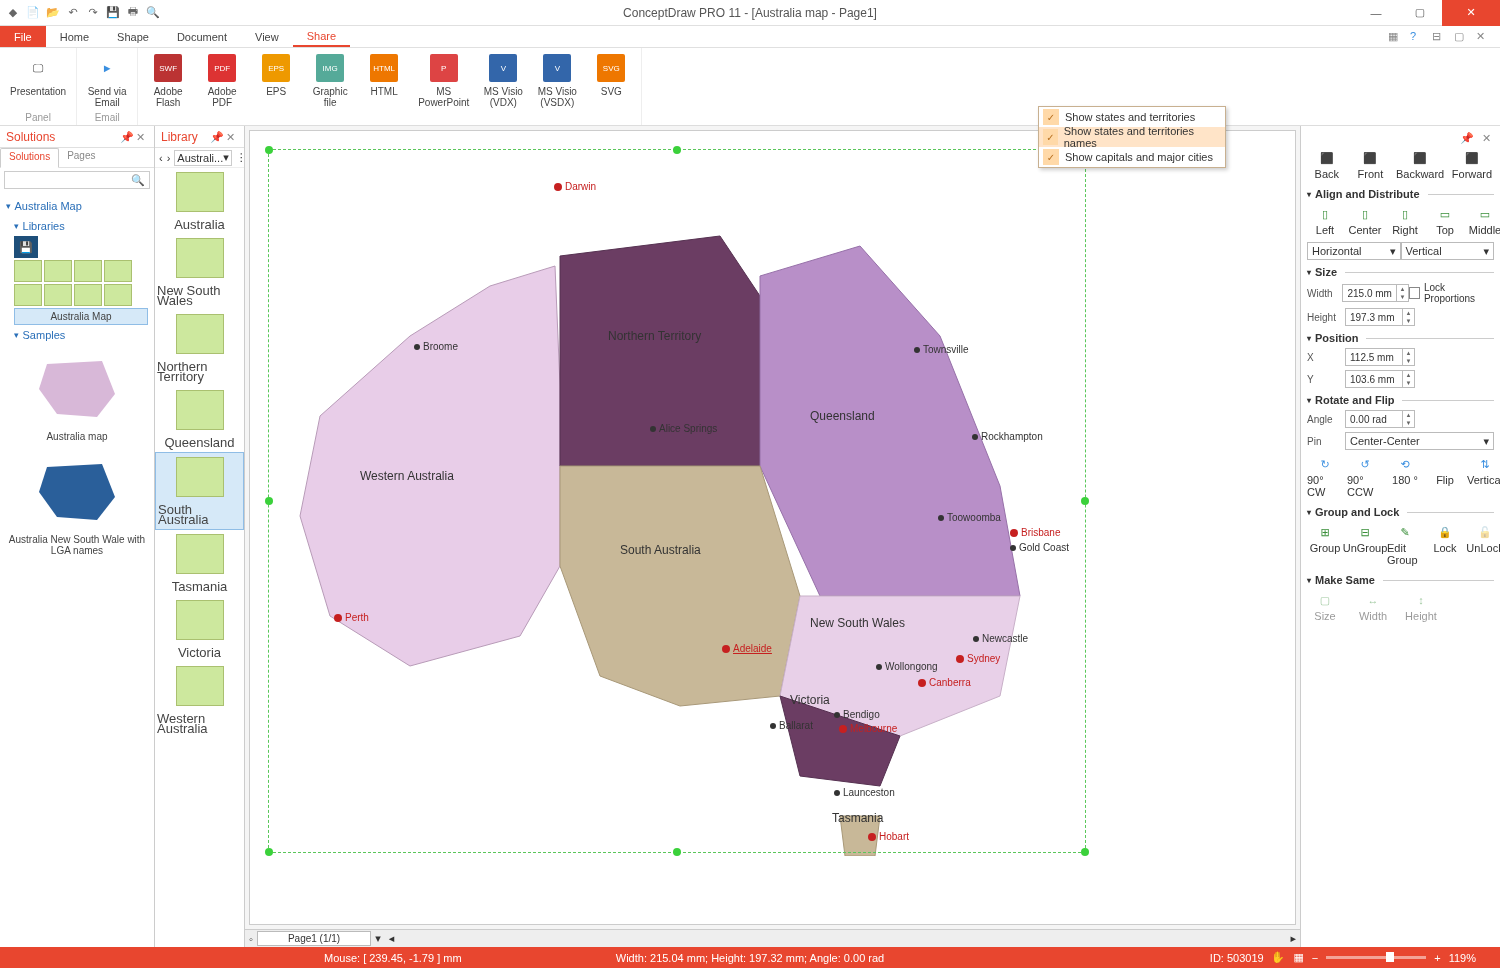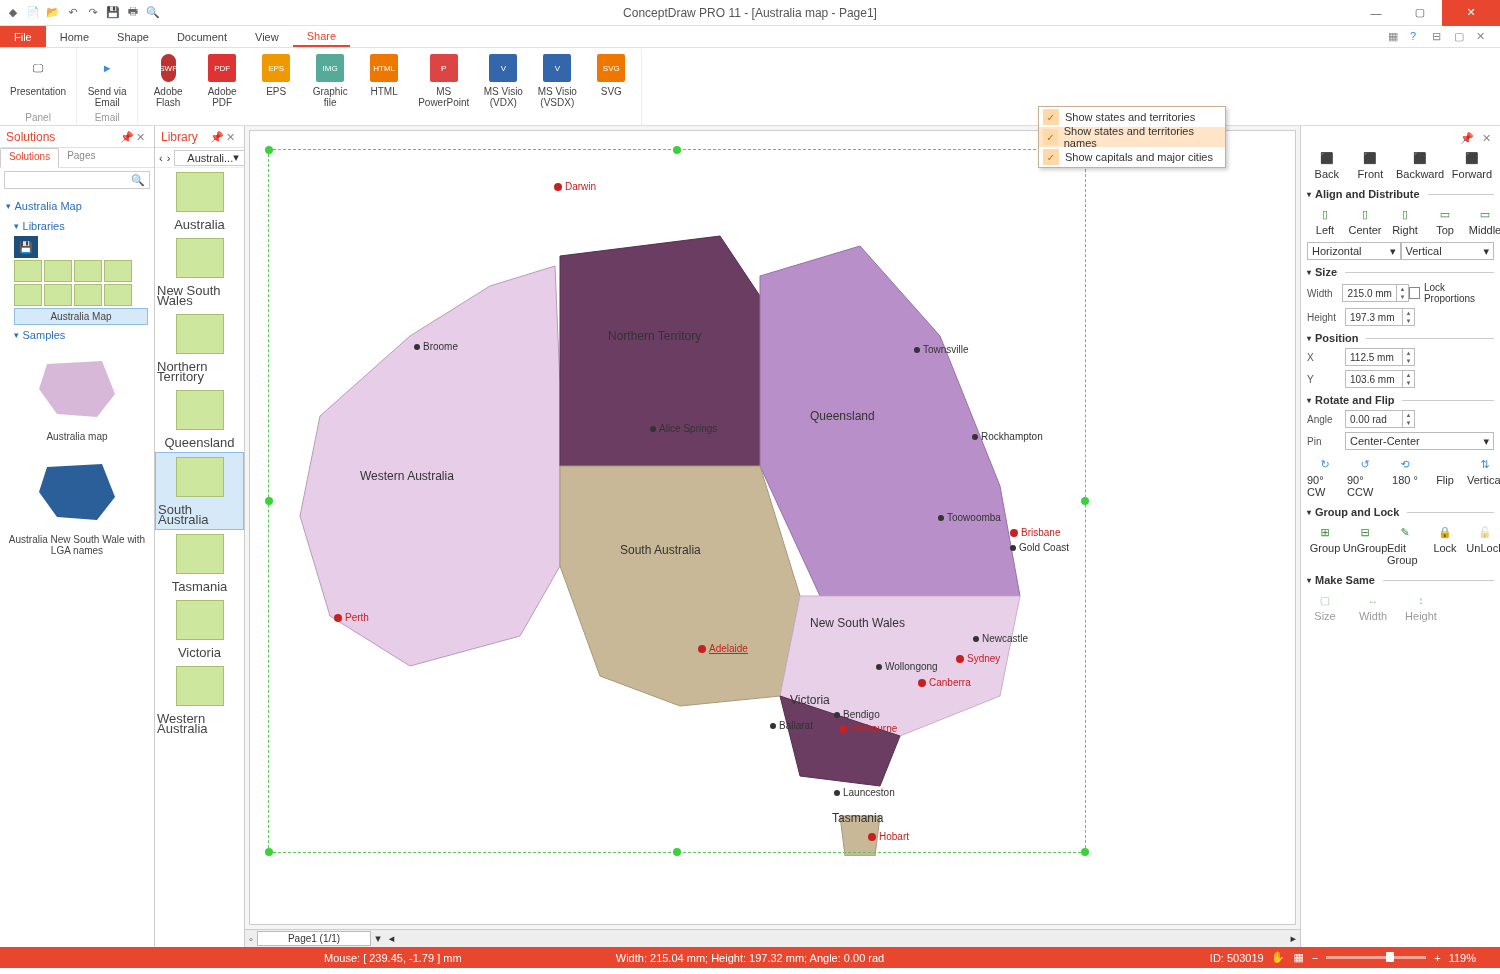--- a/index.html
+++ b/index.html
@@ -39,21 +39,21 @@
 .tree-h{color:#2a6fb8;font-size:11px;padding:4px 0;display:flex;align-items:center;gap:4px}
 .tree-h::before{content:"▾";font-size:9px}
 .lib-strip{display:flex;flex-wrap:wrap;gap:2px;padding:2px 0}
 .lib-chip{width:28px;height:22px;background:#cde89e;border:1px solid #aac070}
 .save-ico{width:24px;height:22px;background:#1e4f7a;display:flex;align-items:center;justify-content:center;color:#fff}
 .sol-item{text-align:center;font-size:10px;color:#444;padding:2px 0 6px}
 .sol-thumb{width:100px;height:78px;margin:4px auto 2px;display:block}
 .sol-sel{background:#d6e9f8;border:1px solid #8fbde6;padding:2px}
 .lib{width:90px}
 .lib-hd2{height:20px;display:flex;align-items:center;padding:0 4px;gap:4px;border-bottom:1px solid #eee}
-.lib-sel{flex:1;height:16px;border:1px solid #ccc;font-size:10px;padding:0 12px;display:flex;align-items:center;justify-content:space-between}
+.lib-sel{flex:1;height:16px;border:1px solid #ccc;font-size:10px;padding:0 2px;display:flex;align-items:center;justify-content:space-between}
 .lib-list{overflow-y:auto;flex:1}
 .lib-item{display:flex;flex-direction:column;align-items:center;padding:4px 2px}
 .lib-item.sel{background:#d6e9f8;border:1px solid #8fbde6}
 .lib-thumb{width:48px;height:40px;background:#cde89e;border:1px solid #aac070}
 .lib-lbl{font-size:13px;text-align:left;color:#444;padding-top:8px;line-height:10px}
 .canvas-wrap{flex:1;position:relative;background:#f5f5f5;display:flex;flex-direction:column}
 .canvas{flex:1;background:#fff;margin:4px;position:relative;border:1px solid #ccc;overflow:hidden}
 .sel-box{position:absolute;border:1px dashed #5ac75a}
 .handle{width:8px;height:8px;background:#3bd13b;border-radius:50%;position:absolute}
 .city{position:absolute;font-size:10px;color:#333;white-space:nowrap}
@@ -145,21 +145,21 @@
         <div class="ritem-lbl" style="white-space:pre">Send via
 Email</div>
       </div>
     </div>
     <div class="rgroup-lbl">Email</div>
   </div>
   <div class="rgroup">
     <div class="rgroup-items" id="export-items">
         <div class="ritem">
           <div class="ritem-ico">
-            <div style="width:15px;height:28px;background:#b33;color:#fff;font-size:8px;display:flex;align-items:center;justify-content:center;border-radius:10px">SWF</div>
+            <div style="width:28px;height:28px;background:#b33;color:#fff;font-size:8px;display:flex;align-items:center;justify-content:center;border-radius:2px">SWF</div>
           </div>
           <div class="ritem-lbl" style="white-space:pre">Adobe
 Flash</div>
         </div>
         <div class="ritem">
           <div class="ritem-ico">
             <div style="width:28px;height:28px;background:#d33;color:#fff;font-size:8px;display:flex;align-items:center;justify-content:center;border-radius:2px">PDF</div>
           </div>
           <div class="ritem-lbl" style="white-space:pre">Adobe
 PDF</div>
@@ -355,21 +355,21 @@
           <div class="state-lbl" style="left: 582px; top: 680px;">Tasmania</div>
           <div class="city cap" style="left: 304px; top: 50px;"><span class="dot"></span>Darwin</div>
           <div class="city" style="left: 164px; top: 210px;"><span class="dot"></span>Broome</div>
           <div class="city" style="left: 400px; top: 292px;"><span class="dot"></span>Alice Springs</div>
           <div class="city" style="left: 664px; top: 213px;"><span class="dot"></span>Townsville</div>
           <div class="city" style="left: 722px; top: 300px;"><span class="dot"></span>Rockhampton</div>
           <div class="city" style="left: 688px; top: 381px;"><span class="dot"></span>Toowoomba</div>
           <div class="city cap" style="left: 760px; top: 396px;"><span class="dot"></span>Brisbane</div>
           <div class="city" style="left: 760px; top: 411px;"><span class="dot"></span>Gold Coast</div>
           <div class="city cap" style="left: 84px; top: 481px;"><span class="dot"></span>Perth</div>
-          <div class="city cap" style="left: 448px; top: 512px; text-decoration: underline;"><span class="dot"></span>Adelaide</div>
+          <div class="city cap" style="left: 472px; top: 512px; text-decoration: underline;"><span class="dot"></span>Adelaide</div>
           <div class="city" style="left: 708px; top: 502px; padding-left: 15px;"><span class="dot"></span>Newcastle</div>
           <div class="city cap" style="left: 706px; top: 522px;"><span class="dot"></span>Sydney</div>
           <div class="city" style="left: 626px; top: 530px;"><span class="dot"></span>Wollongong</div>
           <div class="city cap" style="left: 668px; top: 546px;"><span class="dot"></span>Canberra</div>
           <div class="city" style="left: 584px; top: 578px;"><span class="dot"></span>Bendigo</div>
           <div class="city" style="left: 520px; top: 589px;"><span class="dot"></span>Ballarat</div>
           <div class="city cap" style="left: 589px; top: 592px;"><span class="dot"></span>Melbourne</div>
           <div class="city" style="left: 584px; top: 656px;"><span class="dot"></span>Launceston</div>
           <div class="city cap" style="left: 618px; top: 700px;"><span class="dot"></span>Hobart</div>
         </div>

